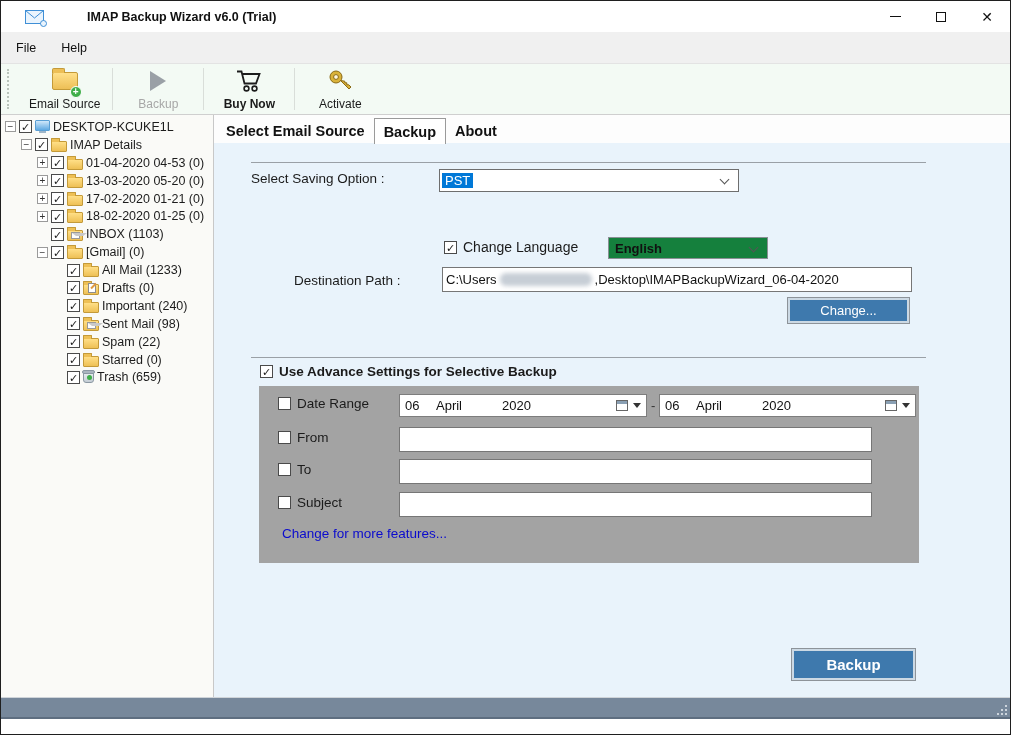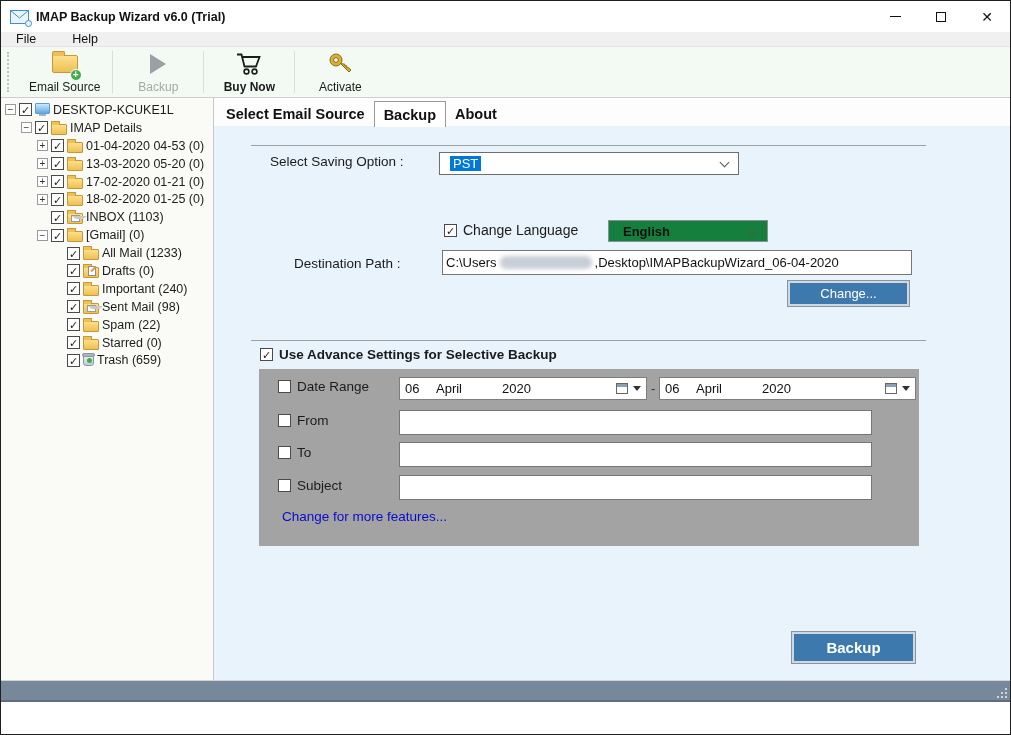--- a/index.html
+++ b/index.html
@@ -5,33 +5,33 @@
   * { box-sizing: border-box; margin: 0; padding: 0; }
   html,body { background:#555; }
   body { font-family: "Liberation Sans", sans-serif; }
 
   .window {
     position: relative; width: 1011px; height: 735px;
     background:#fff; border:1px solid #1f1f1f; overflow:hidden;
   }
 
   
-  .titlebar { position:relative; height:31px; background:#fff; display:flex; align-items:center; padding-left:9px; }
+  .titlebar { position:relative; height:31px; background:#fff; display:flex; align-items:center; padding-left:24px;gap:36px; }
   .app-icon { width:19px; height:14px; position:relative; margin-right:7px; }
   .app-icon .badge { position:absolute; right:-3px; bottom:-3px; width:7px; height:7px; border-radius:50%;
     background:#eaf4fd; border:1px solid #3f8fd6; }
   .title-text { font-size:12.5px; font-weight:600; color:#111; }
   .win-controls { position:absolute; right:0; top:0; height:31px; display:flex; }
   .win-btn { width:46px; height:31px; display:flex; align-items:center; justify-content:center; cursor:default; }
   .glyph-min { width:11px; height:1px; background:#111; display:block; }
   .glyph-max { width:10px; height:10px; border:1px solid #111; display:block; }
   .glyph-close { font-size:14px; color:#111; line-height:1; }
 
   
-  .menubar { height:15px; background:#f0f0f0; display:flex; align-items:center; padding-left:15px; gap:36px;
+  .menubar { height:32px; background:#f0f0f0; display:flex; align-items:center; padding-left:15px; gap:25px;
     border-bottom:1px solid #e3e3e3; }
   .menu-item { font-size:12.5px; color:#111; }
 
   
   .toolbar { height:51px; background:#f3faf4; border-bottom:1px solid #cfcfcf; display:flex; align-items:stretch; position:relative; }
   .tb-grip { width:10px; border-left:2px dotted #b9c4bb; margin:5px 2px 5px 6px; }
   .tb-btn { display:flex; flex-direction:column; align-items:center; justify-content:flex-end; padding:4px 10px 3px; min-width:86px; }
   .tb-sep { width:1px; background:#d9ded9; margin:4px 2px; }
   .tb-label { font-size:12px; color:#1a1a1a; margin-top:3px; }
   .tb-label.bold { font-weight:bold; }
@@ -75,21 +75,21 @@
   
   .mainpane { flex:1; display:flex; flex-direction:column; background:#fdfdfd; }
   .tabstrip { height:28px; display:flex; align-items:flex-end; padding-left:3px; background:#fdfdfd; }
   .tab { font-size:14.5px; font-weight:bold; color:#111; padding:3px 9px 4px; }
   .tab.active { background:#fff; border:1px solid #9a9a9a; border-bottom:none; padding-top:5px; margin-bottom:-1px; position:relative; z-index:2; }
   .content { position:relative; flex:1; background:#e9f3fb; }
 
   .hsep { position:absolute; left:37px; width:675px; height:1px; background:#9aa0a6; }
   .lbl { position:absolute; font-size:13.5px; color:#1b1b1b; white-space:nowrap; }
 
-  .combo { position:absolute; background:#fff; border:1px solid #6e6e6e; display:flex; align-items:center;padding-left:8px; }
+  .combo { position:absolute; background:#fff; border:1px solid #6e6e6e; display:flex; align-items:center; }
   .combo .sel { background:#0078d7; color:#fff; font-size:13px; padding:0 3px; margin-left:2px; }
   .chev { width:7px; height:7px; border-right:1.6px solid #555; border-bottom:1.6px solid #555;
     transform:rotate(45deg); position:absolute; right:10px; top:6px; }
   .combo.gray { background:#15803d; border-color:#8a8f94; }
   .combo.gray .sel2 { background:none; color:#111; font-weight:bold; font-size:13px; padding-left:6px; }
 
   .checkrow { position:absolute; display:flex; align-items:center; gap:6px; }
   .checkrow .txt { font-size:13.5px; color:#1b1b1b; white-space:nowrap; }
 
   .input { position:absolute; background:#fff; border:1px solid #767676; display:flex; align-items:center;
@@ -302,21 +302,21 @@
       <div class="tabstrip">
         <span class="tab">Select Email Source</span>
         <span class="tab active">Backup</span>
         <span class="tab">About</span>
       </div>
 
       <div class="content">
 
         <div class="hsep" style="top:19px"></div>
 
-        <span class="lbl" style="left:56px; top:28px">Select Saving Option :</span>
+        <span class="lbl" style="left:37px; top:28px">Select Saving Option :</span>
         <div class="combo" style="left:225px; top:26px; width:300px; height:23px">
           <span class="sel">PST</span>
           <span class="chev"></span>
         </div>
 
         <div class="checkrow" style="left:230px; top:96px">
           <span class="cbx">✓</span>
           <span class="txt" style="font-size:14px">Change Language</span>
         </div>
         <div class="combo gray" style="left:394px; top:94px; width:160px; height:22px">

